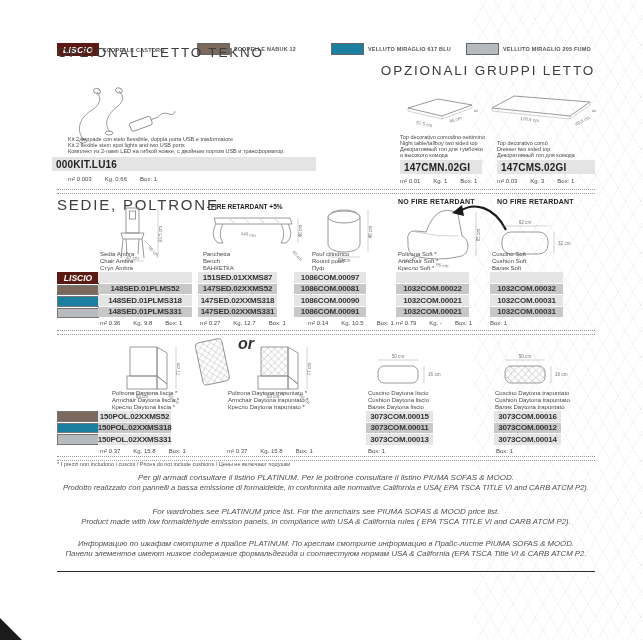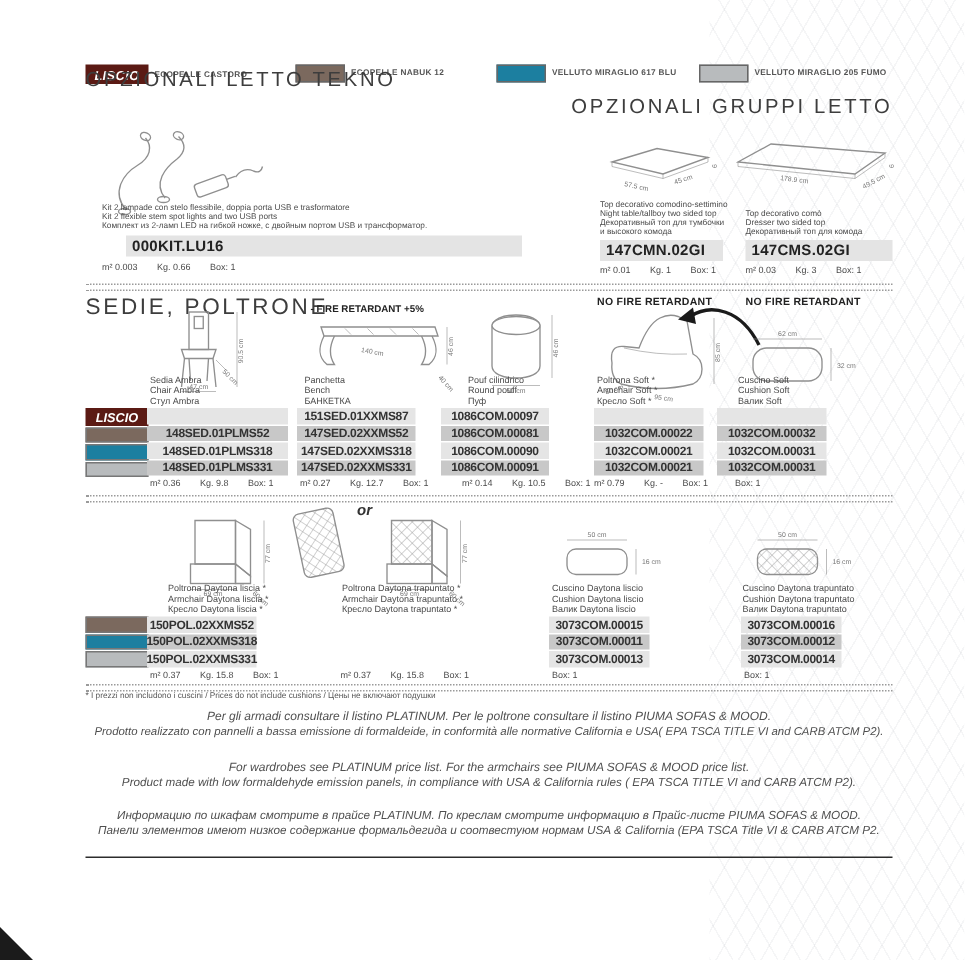--- a/index.html
+++ b/index.html
@@ -29,21 +29,21 @@
   .tbl{position:absolute;display:flex;flex-direction:column;}
   .cell{height:10.5px;margin-bottom:1px;display:flex;align-items:center;justify-content:center;
     font-weight:bold;font-size:8px;letter-spacing:-.2px;color:#333;background:#e5e5e5;white-space:nowrap;}
   .cell:nth-child(even){background:#c8c8c8;}
   .swcell{height:10.5px;margin-bottom:1px;border:1px solid #777;box-sizing:border-box;}
   .swliscio{height:11.5px;margin-bottom:1px;color:#fff;font-weight:bold;font-style:italic;font-size:8.5px;
     display:flex;align-items:center;justify-content:center;}
   .footnote{position:absolute;font-size:5.5px;color:#555;white-space:nowrap;}
   .legal{position:absolute;left:57px;width:538px;text-align:center;font-size:8px;font-style:italic;
     color:#4f4f4f;line-height:9.5px;white-space:nowrap;}
-  .ortxt{position:absolute;font-size:10px;font-weight:bold;font-style:italic;color:#333;}
+  .ortxt{position:absolute;font-size:16px;font-weight:bold;font-style:italic;color:#333;}
   .bottom-rule{position:absolute;left:57px;top:571px;width:538px;border-top:1px solid #2c2c2c;}
   svg{overflow:visible;}
   svg .ln{fill:none;stroke:#8f8f8f;stroke-width:0.9;}
   svg .thin{fill:none;stroke:#8f8f8f;stroke-width:0.4;}
   svg .dim{font-size:4.6px;fill:#777;font-family:"Liberation Sans",sans-serif;}
 </style>
 </head>
 <body>
 
 <div class="page">
@@ -88,21 +88,21 @@
     <ellipse class="ln" cx="47" cy="47" rx="4" ry="2"></ellipse>
     <g transform="rotate(-20 80 38)">
       <rect class="ln" x="68" y="33" width="22" height="9" rx="2"></rect>
       <path class="ln" d="M90,37 h6"></path>
     </g>
     <path class="ln" d="M95,32 q5,-7 12,-4 q5,2 6,-3"></path>
   </svg>
   <div class="desc" style="left:68px;top:136px">Kit 2 lampade con stelo flessibile, doppia porta USB e trasformatore</div>
   <div class="desc" style="left:68px;top:142px">Kit 2 flexible stem spot lights and two USB ports</div>
   <div class="desc" style="left:68px;top:148px">Комплект из 2-ламп LED на гибкой ножке, с двойным портом USB и трансформатор.</div>
-  <div class="codebar" style="left:84px;top:157px;width:264px">000KIT.LU16</div>
+  <div class="codebar" style="left:52px;top:157px;width:264px">000KIT.LU16</div>
   <div class="ftr" style="left:68px;top:176px">
     <span>m² 0.003</span>
     <span>Kg. 0.66</span>
     <span>Box: 1</span>
   </div>
 
   <svg class="abs" style="left:398px;top:96px" width="85" height="38" viewBox="0 0 85 38">
     <polygon class="ln" points="10,12 40,3 74,9 44,20"></polygon>
     <path class="thin" d="M10,12 L10,15 L44,23 L44,20 M44,23 L74,12 L74,9"></path>
     <text class="dim" x="18" y="28" transform="rotate(12 18 28)">57.5 cm</text>
@@ -248,21 +248,21 @@
     <div class="cell">1086COM.00081</div>
     <div class="cell">1086COM.00090</div>
     <div class="cell">1086COM.00091</div>
   </div>
   <div class="tbl" style="left:396px;top:272px;width:73px">
     <div class="cell"></div>
     <div class="cell">1032COM.00022</div>
     <div class="cell">1032COM.00021</div>
     <div class="cell">1032COM.00021</div>
   </div>
-  <div class="tbl" style="left:478px;top:272px;width:73px">
+  <div class="tbl" style="left:490px;top:272px;width:73px">
     <div class="cell"></div>
     <div class="cell">1032COM.00032</div>
     <div class="cell">1032COM.00031</div>
     <div class="cell">1032COM.00031</div>
   </div>
 
   <div class="ftr" style="left:100px;top:320px">
     <span>m² 0.36</span>
     <span>Kg. 9.8</span>
     <span>Box: 1</span>

